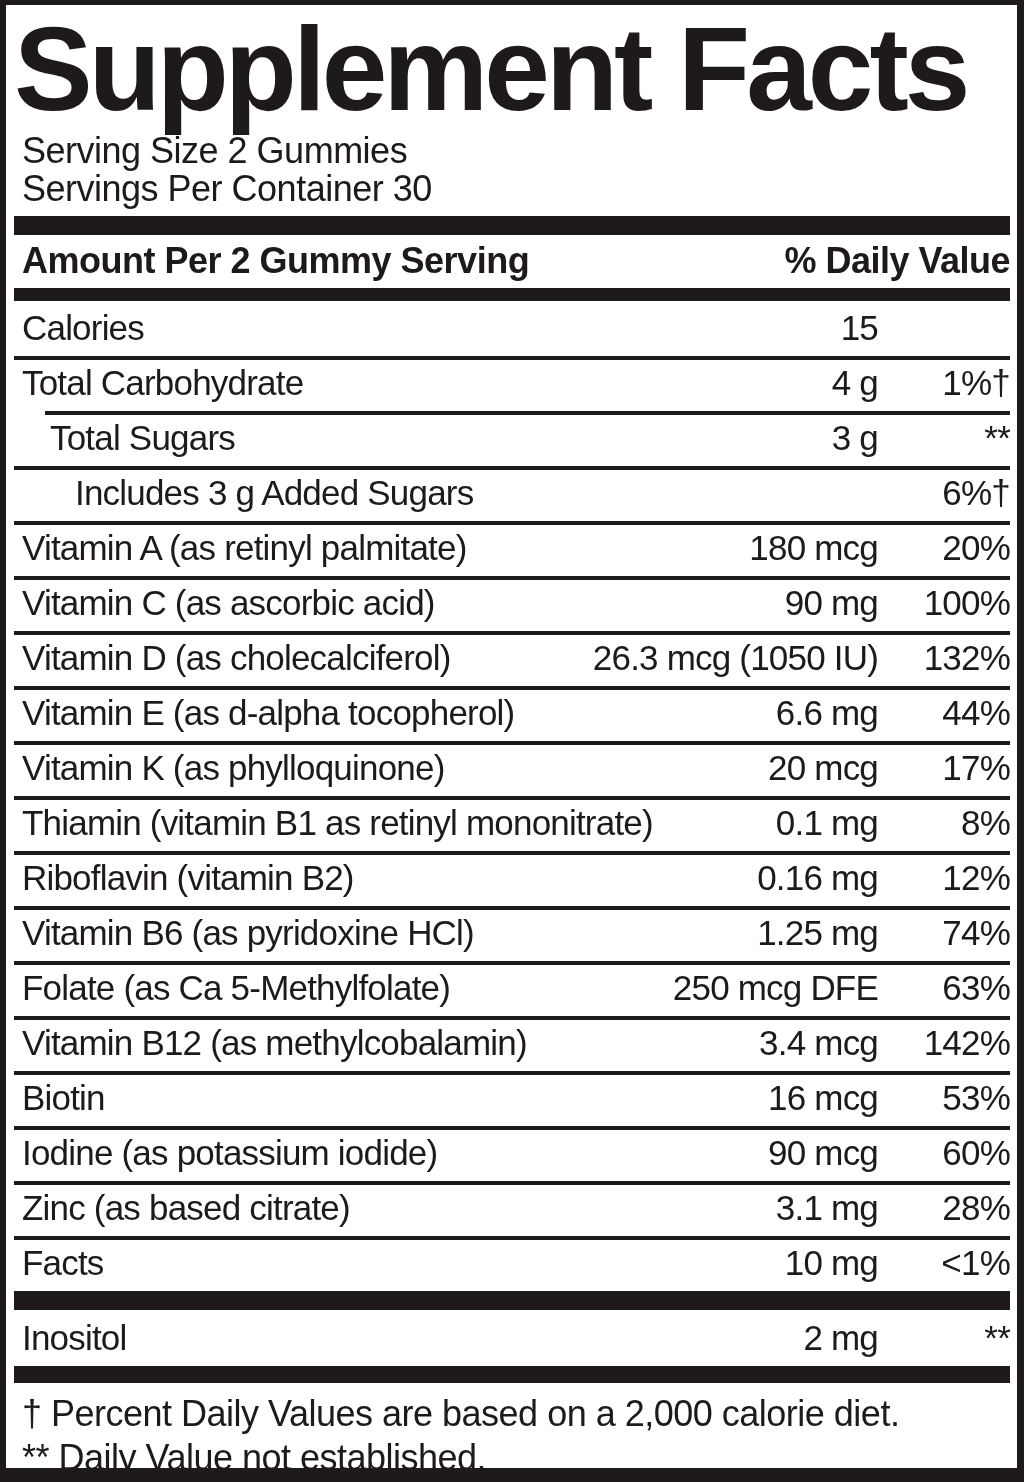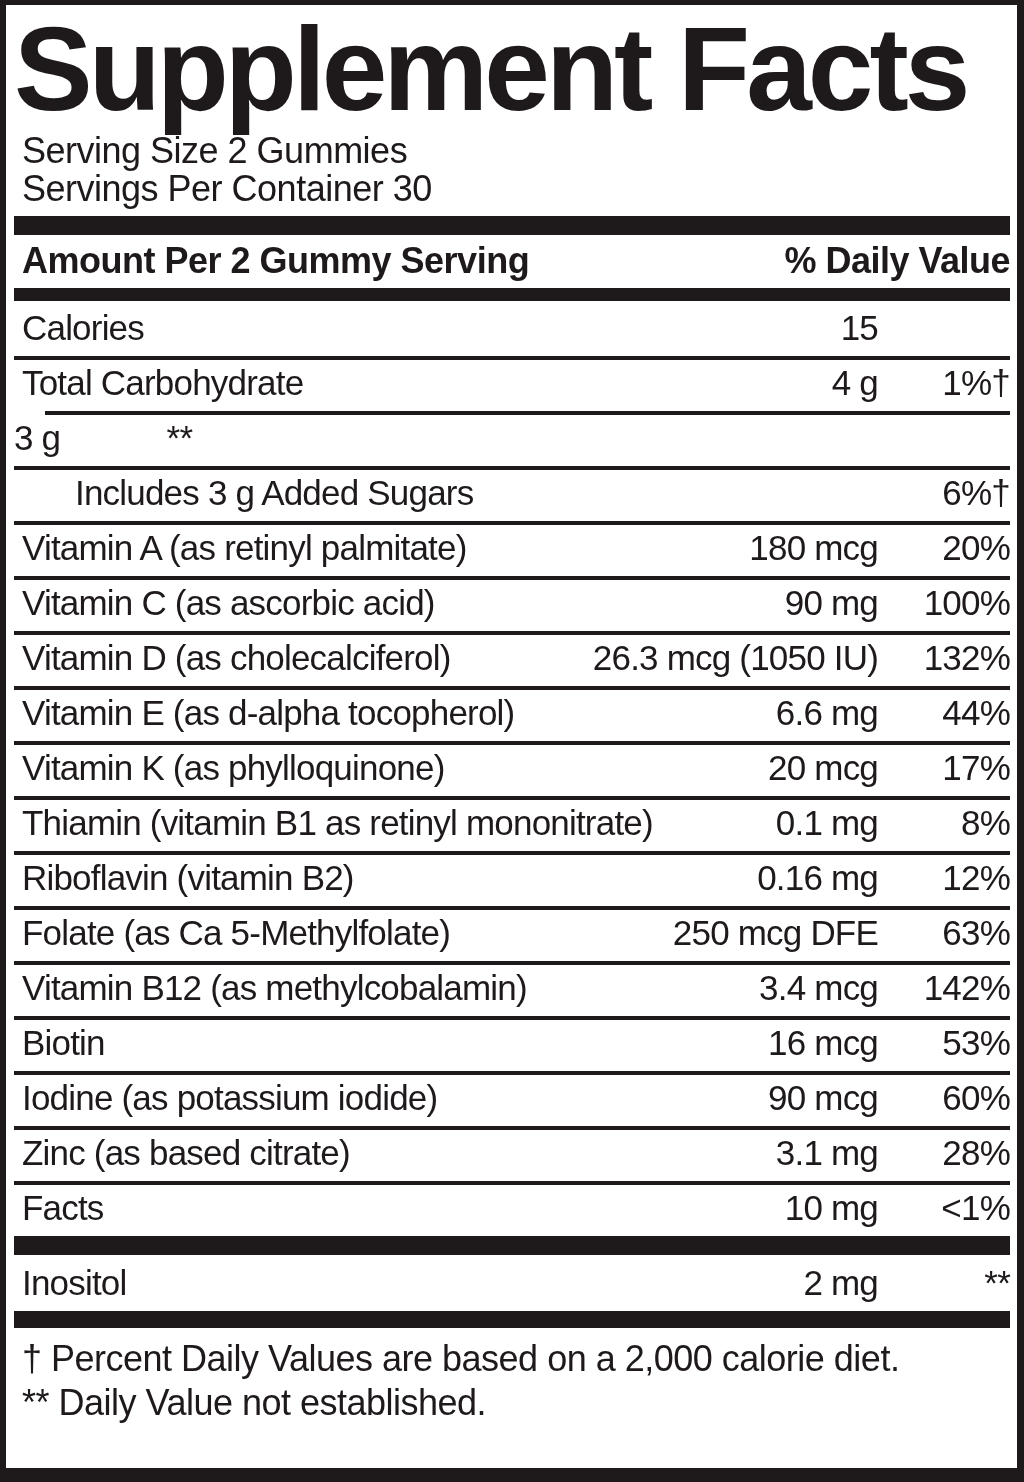--- a/index.html
+++ b/index.html
@@ -136,20 +136,21 @@
     <span class="dv"></span>
   </div>
 
   <div class="row">
     <span class="name">Total Carbohydrate</span>
     <span class="amt">4 g</span>
     <span class="dv">1%†</span>
   </div>
 
   <div class="row sep-indent">
+    <span class="name indent-1">Total Sugars</span>
     <span class="amt">3 g</span>
     <span class="dv">**</span>
   </div>
 
   <div class="row">
     <span class="name indent-2">Includes 3 g Added Sugars</span>
     <span class="amt"></span>
     <span class="dv">6%†</span>
   </div>
 
@@ -188,20 +189,25 @@
     <span class="amt">0.1 mg</span>
     <span class="dv">8%</span>
   </div>
 
   <div class="row">
     <span class="name">Riboflavin (vitamin B2)</span>
     <span class="amt">0.16 mg</span>
     <span class="dv">12%</span>
   </div>
 
+  <div class="row">
+    <span class="name">Vitamin B6 (as pyridoxine HCl)</span>
+    <span class="amt">1.25 mg</span>
+    <span class="dv">74%</span>
+  </div>
 
   <div class="row">
     <span class="name">Folate (as Ca 5-Methylfolate)</span>
     <span class="amt">250 mcg DFE</span>
     <span class="dv">63%</span>
   </div>
 
   <div class="row">
     <span class="name">Vitamin B12 (as methylcobalamin)</span>
     <span class="amt">3.4 mcg</span>

